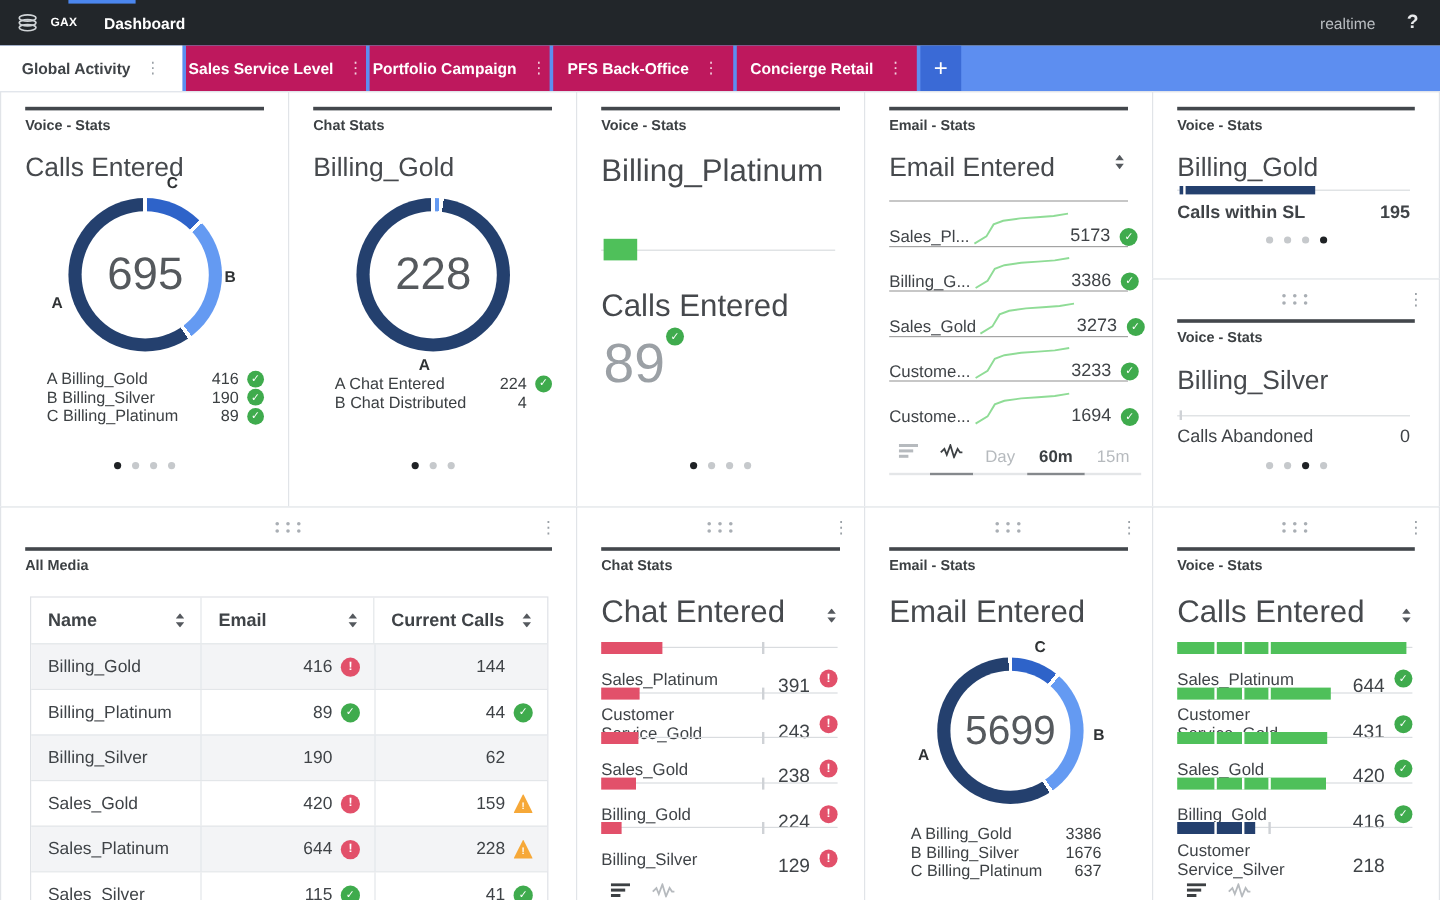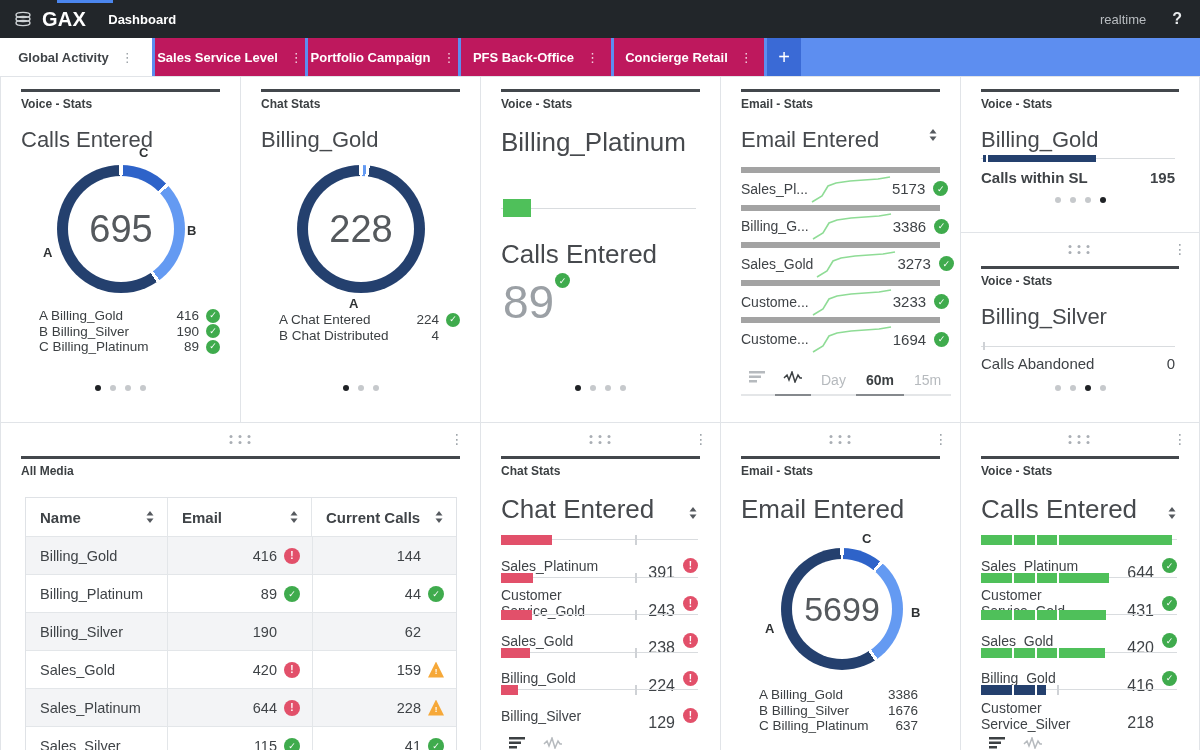--- a/index.html
+++ b/index.html
@@ -3,21 +3,21 @@
 <meta charset="utf-8">
 <style>
   *{margin:0;padding:0;box-sizing:border-box;}
   body{font-family:"Liberation Sans","DejaVu Sans",sans-serif;}
   .page{position:relative;width:1200px;height:750px;background:#e8eaec;overflow:hidden;}
 
   
   .topbar{position:absolute;left:0;top:0;width:1200px;height:38px;background:#22262a;display:flex;align-items:center;color:#fff;}
   .nav-indicator{position:absolute;left:57px;top:0;width:56px;height:3px;background:#4b86ee;}
   .logo{margin-left:13px;display:flex;align-items:center;}
-  .brand{font-size:20px;font-weight:bold;margin-left:9px;letter-spacing:.3px;}
+  .brand{font-size:10px;font-weight:bold;margin-left:9px;letter-spacing:.3px;}
   .nav-item{font-size:13px;font-weight:bold;margin-left:22px;}
   .top-right{margin-left:auto;display:flex;align-items:center;gap:26px;margin-right:18px;}
   .realtime{font-size:13px;color:#b9bdc1;}
   .help{font-size:16px;font-weight:bold;color:#e8eaec;}
 
   
   .tabbar{position:absolute;left:0;top:38px;width:1200px;height:46px;background:#5d8ef0;display:flex;}
   .tab{height:38px;width:150px;margin-right:3px;background:#be185d;color:#fff;font-size:13px;font-weight:bold;
        display:flex;align-items:center;justify-content:center;gap:12px;}
   .tab.active{background:#fff;color:#3f4347;width:152px;}
@@ -73,21 +73,21 @@
   .tick{position:absolute;top:0;width:2px;height:10px;}
   .tick.w{background:#fff;}
   .tick.g{background:#cfd2d6;}
   .hmeta{display:flex;align-items:center;margin-top:4px;font-size:14px;color:#3f4347;}
   .hmeta .hname{flex:1;}
   .hmeta .hval{font-size:16px;margin-top:15px;}
   .hmeta .st{margin-left:8px;}
 
   
   .erows{position:absolute;left:20px;right:20px;}
-  .erow{display:flex;align-items:center;height:37.6px;border-top:6px solid #a3a3a3;font-size:14px;color:#3f4347;}
+  .erow{display:flex;align-items:flex-end;height:37.6px;border-top:1px solid #a3a3a3;font-size:14px;color:#3f4347;}
   .erow .ename{width:74px;}
   .erow .espark{width:84px;height:30px;}
   .erow .eval{flex:1;text-align:right;font-size:15px;}
   .erow .st{margin-left:8px;}
 
   
   .wfoot{position:absolute;left:20px;right:20px;display:flex;align-items:flex-end;}
   .mode{display:flex;}
   .mode .mbtn{padding:0 8px 7px;border-bottom:2px solid #e4e6e8;}
   .mode .mbtn.on{border-bottom-color:#85898d;}

